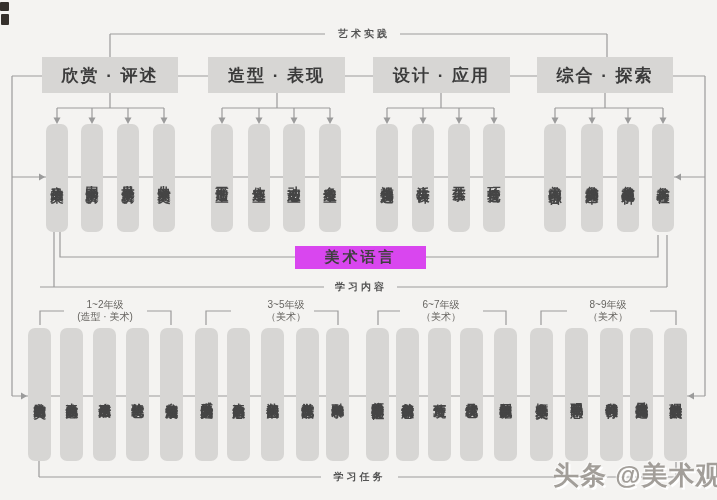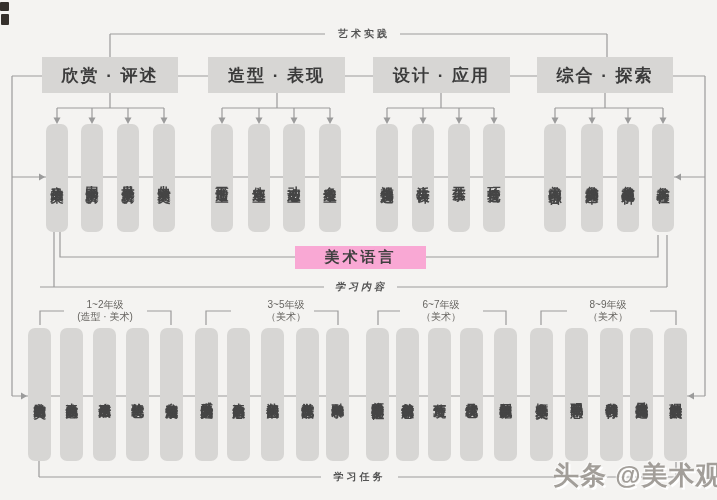--- a/index.html
+++ b/index.html
@@ -26,21 +26,21 @@
     border-radius:7px;
     writing-mode:vertical-rl;text-orientation:upright;
     display:flex;align-items:center;justify-content:center;
     font-size:13px;font-weight:700;letter-spacing:1px;line-height:1;
     text-align:center;
   }
   .vbox.top{top:124px;width:22px;height:108px;}
   .vbox.tall{top:328px;width:23px;height:133px;font-size:12.5px;letter-spacing:0.5px;}
   .langbox{
     position:absolute;left:295px;top:246px;width:131px;height:23px;z-index:2;
-    background:#f9a8d4;color:#3f3f3f;
+    background:#d946ef;color:#3f3f3f;
     display:flex;align-items:center;justify-content:center;
     font-size:15px;font-weight:700;letter-spacing:3px;
   }
   .axis-label{
     position:absolute;z-index:2;color:#545454;
     display:flex;align-items:center;justify-content:center;
     font-size:10px;font-weight:600;letter-spacing:3px;
   }
   .grade{
     position:absolute;top:296px;width:84px;height:30px;z-index:2;
@@ -141,21 +141,21 @@
   <div class="vbox top" style="left:412px;">生活与设计</div>
   <div class="vbox top" style="left:448px;">工艺传承</div>
   <div class="vbox top" style="left:483px;">环境营造</div>
 
   <div class="vbox top" style="left:544px;">美术内部综合</div>
   <div class="vbox top" style="left:581px;">美术与姊妹艺术</div>
   <div class="vbox top" style="left:617px;">美术与其他学科</div>
   <div class="vbox top" style="left:652px;">美术与社会</div>
 
   <div class="langbox">美术语言</div>
-  <div class="axis-label" style="left:326px;top:278px;width:70px;height:18px;font-style:italic;">学习内容</div>
+  <div class="axis-label" style="left:326px;top:278px;width:70px;height:18px;">学习内容</div>
 
   <div class="grade" style="left:63px;">
     <span>1~2年级</span>
     <span>(造型 · 美术)</span>
   </div>
   <div class="grade" style="left:244px;">
     <span>3~5年级</span>
     <span>（美术）</span>
   </div>
   <div class="grade" style="left:399px;">

